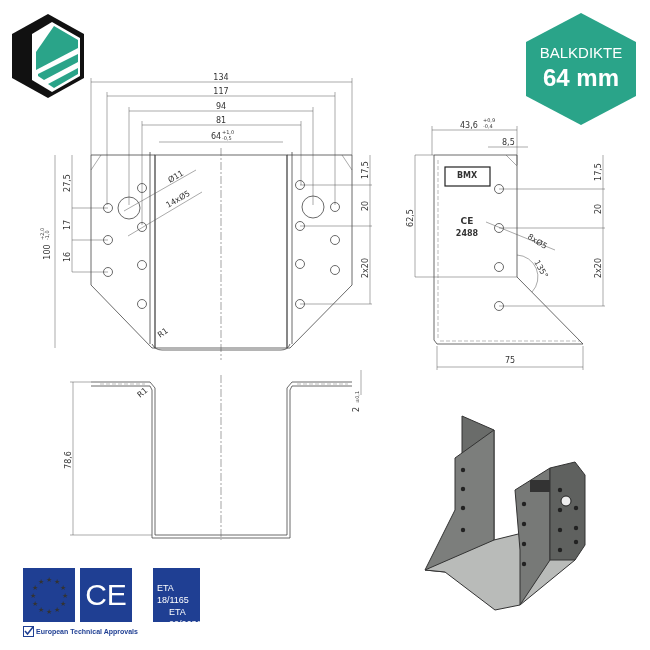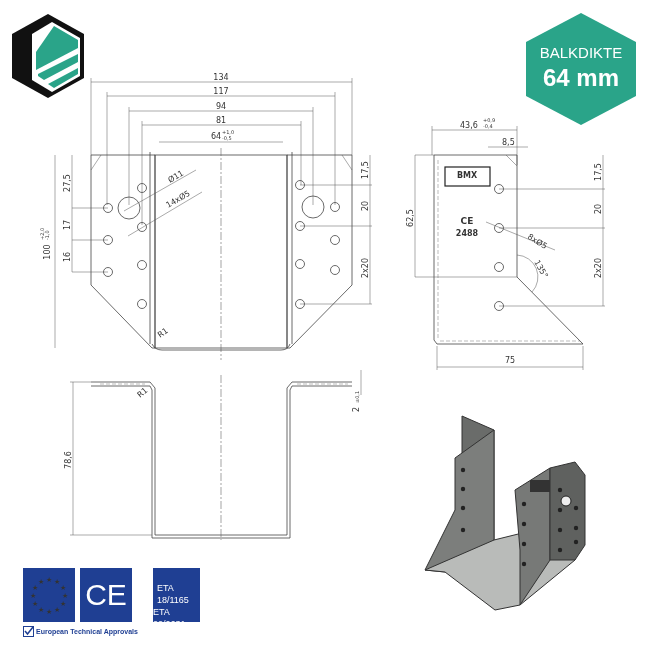--- a/index.html
+++ b/index.html
@@ -233,21 +233,21 @@
           <text x="9" y="22">★</text>
           <text x="15" y="16">★</text>
       </g>
     </svg>
   </div>
   <div class="abs eu-box" style="left:57px;top:0;width:52px;height:54px;">
     <div style="color:#fff;font-family:'Liberation Sans',sans-serif;font-size:30px;text-align:center;line-height:54px;">CE</div>
   </div>
   <div class="abs eu-box" style="left:114px;top:0;width:47px;height:54px;padding-top:14px;box-sizing:border-box;margin-left:16px;">
     <div class="eta-label" style="padding-left:4px;">ETA 18/1165</div>
-    <div class="eta-label" style="padding-left:0;">ETA 22/0631</div>
+    <div class="eta-label" style="padding-left:16px;">ETA 22/0631</div>
   </div>
   <div class="abs" style="left:0;top:57px;width:190px;height:12px;display:flex;align-items:center;">
     <svg width="11" height="11">
       <rect x="0.5" y="0.5" width="10" height="10" fill="#fff" stroke="#1f3f93"></rect>
       <path d="M2,5 L4.5,8 L10,1" stroke="#1f3f93" stroke-width="1.5" fill="none"></path>
     </svg>
     <span class="approval" style="margin-left:2px;">European Technical Approvals</span>
   </div>
 </div>
 

